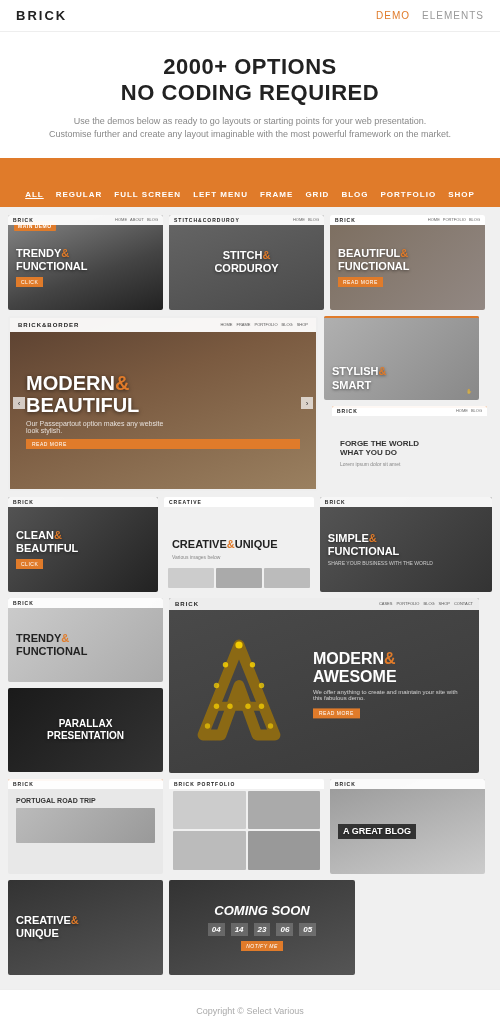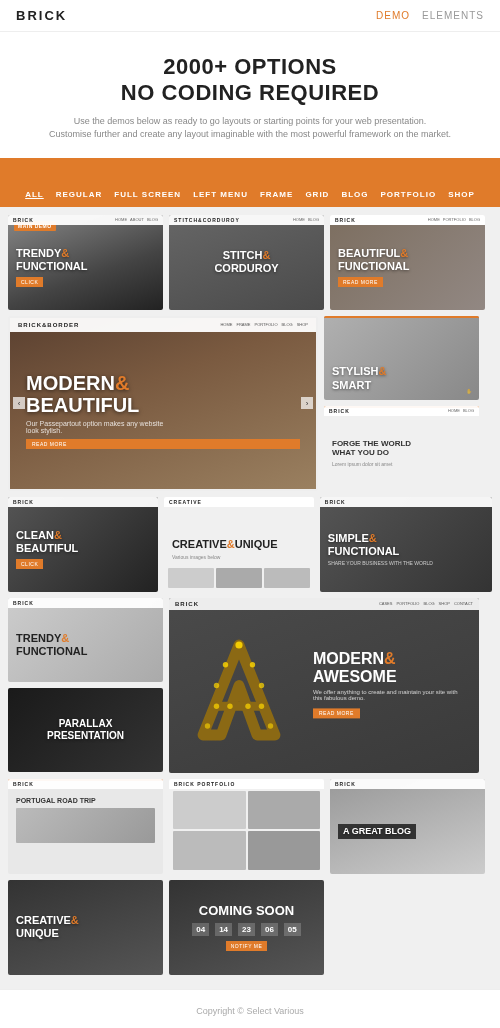--- a/index.html
+++ b/index.html
@@ -118,21 +118,21 @@
     .row4 .card-sm { width: 155px; height: 84px; }
     .row4 .card-big { width: 310px; height: 175px; }
 
     
     .row5 .card-a { width: 155px; height: 95px; }
     .row5 .card-b { width: 155px; height: 95px; }
     .row5 .card-c { width: 155px; height: 95px; }
 
     
     .row6 .card-a { width: 155px; height: 95px; }
-    .row6 .card-b { width: 155px; height: 95px; }
+    .row6 .card-b { width: 186px; height: 95px; font-style: italic; }
 
     
     .card-overlay {
       position: absolute;
       bottom: 0; left: 0; right: 0; top: 0;
       display: flex;
       flex-direction: column;
       justify-content: center;
       align-items: flex-start;
       padding: 8px;
@@ -253,20 +253,21 @@
     .brick-big-nav-item { font-size: 4px; color: #555; text-transform: uppercase; }
 
     
     .stylish-card {
       background: linear-gradient(135deg, #c8c8c8 0%, #a0a0a0 100%);
     }
 
     
     .brick-text-card {
       background: #f0f0f0;
+      margin-left: 8px;
     }
 
     
     .letter-a-decoration {
       position: absolute;
       left: 20px;
       top: 20px;
       bottom: 10px;
       width: 100px;
       display: flex;

